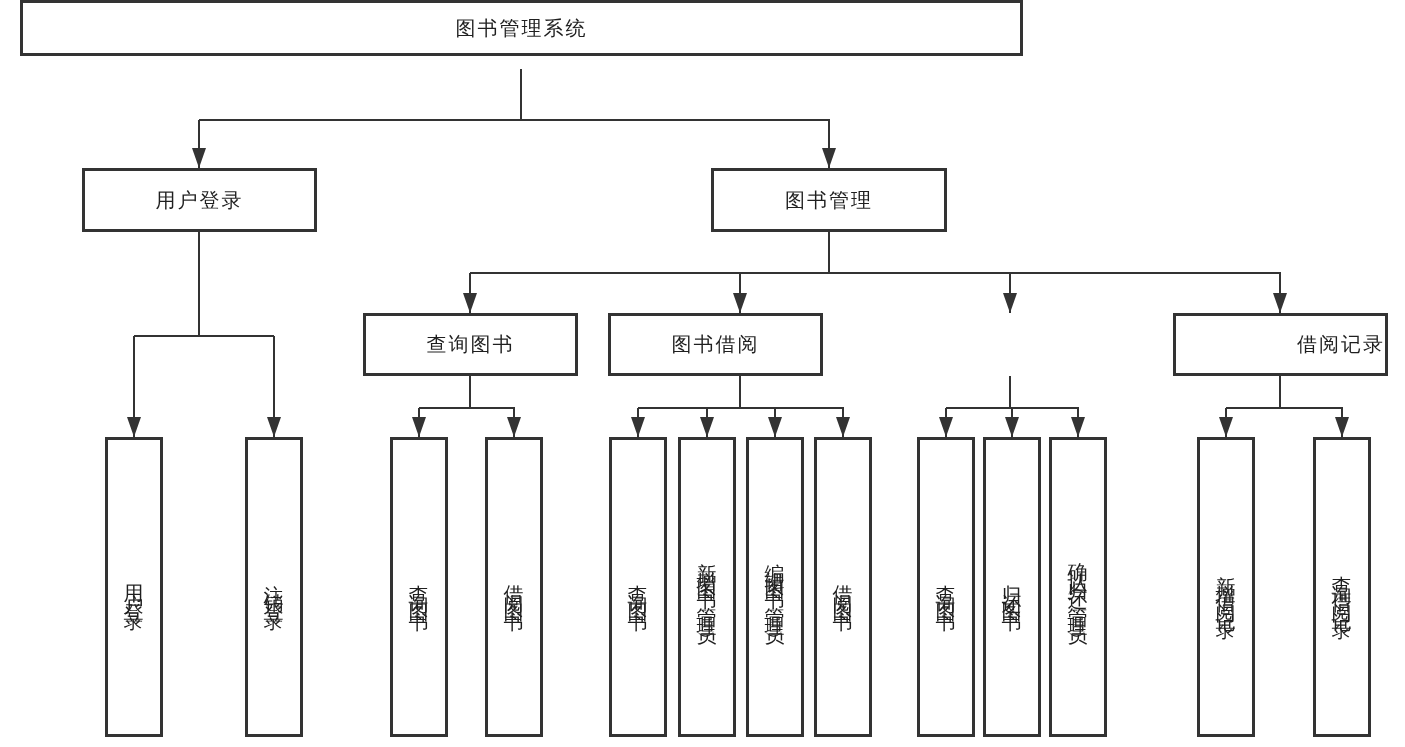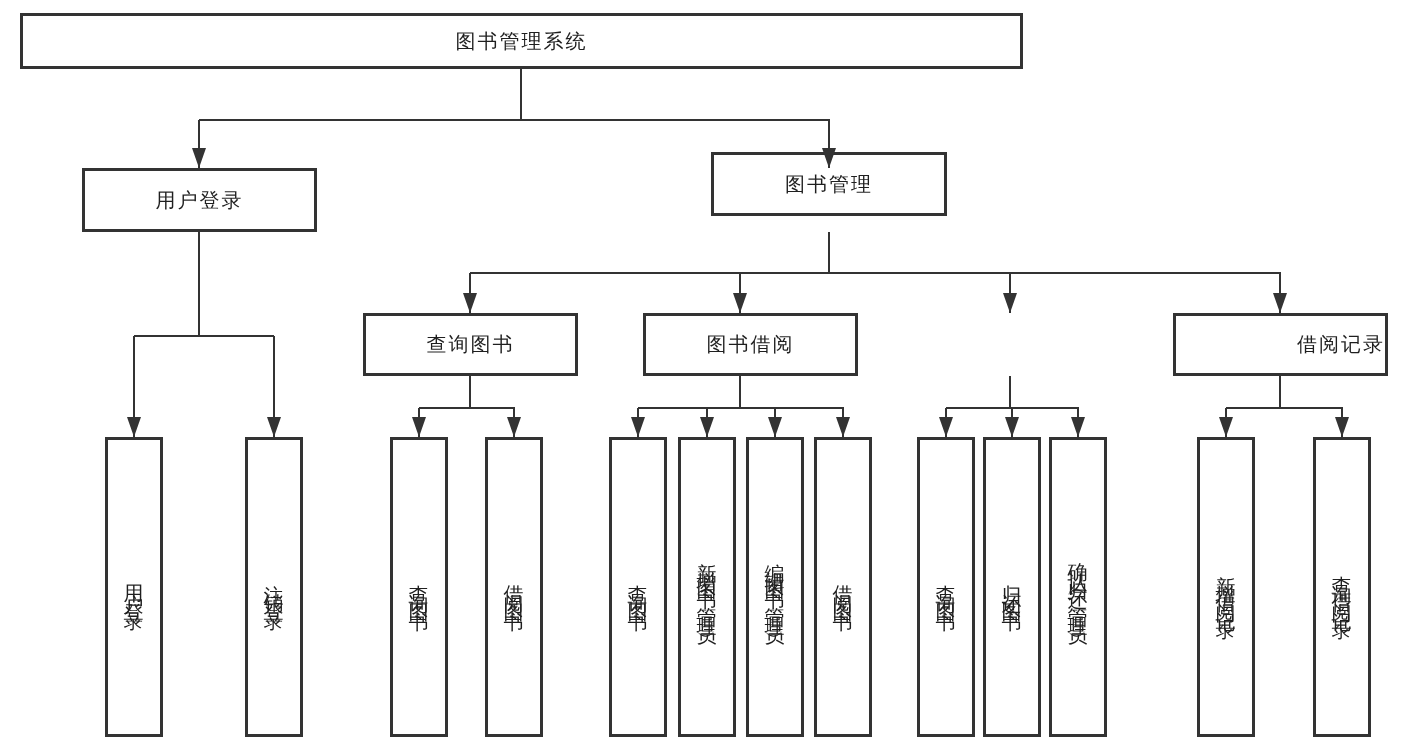--- a/index.html
+++ b/index.html
@@ -57,37 +57,37 @@
     letter-spacing:1px;
     text-shadow:1px 1px 0 #ffffff;
     white-space:nowrap;
   }
 </style>
 </head>
 <body>
 
 <div id="canvas">
 
-  <div class="box hbox" style="left:20px;top:13px;width:1003px;height:56px;">
+  <div class="box hbox" style="left:20px;top:0;width:1003px;height:56px;">
     <span>图书管理系统</span>
   </div>
 
   <div class="box hbox" style="left:82px;top:168px;width:235px;height:64px;">
     <span>用户登录</span>
   </div>
 
-  <div class="box hbox" style="left:711px;top:152px;width:236px;height:64px;font-family:Liberation Serif, serif;">
+  <div class="box hbox" style="left:711px;top:168px;width:236px;height:64px;font-family:Liberation Serif, serif;">
     <span>图书管理</span>
   </div>
 
   <div class="box hbox" style="left:363px;top:313px;width:215px;height:63px;">
     <span>查询图书</span>
   </div>
 
-  <div class="box hbox" style="left:643px;top:313px;width:215px;height:63px;">
+  <div class="box hbox" style="left:608px;top:313px;width:215px;height:63px;">
     <span>图书借阅</span>
   </div>
 
 
   <div class="box hbox" style="left:1173px;top:313px;width:215px;height:63px;justify-content:flex-end;">
     <span>借阅记录</span>
   </div>
 
   <div class="box vbox" style="left:105px;top:437px;width:58px;height:300px;">
     <span>用户登录</span>

